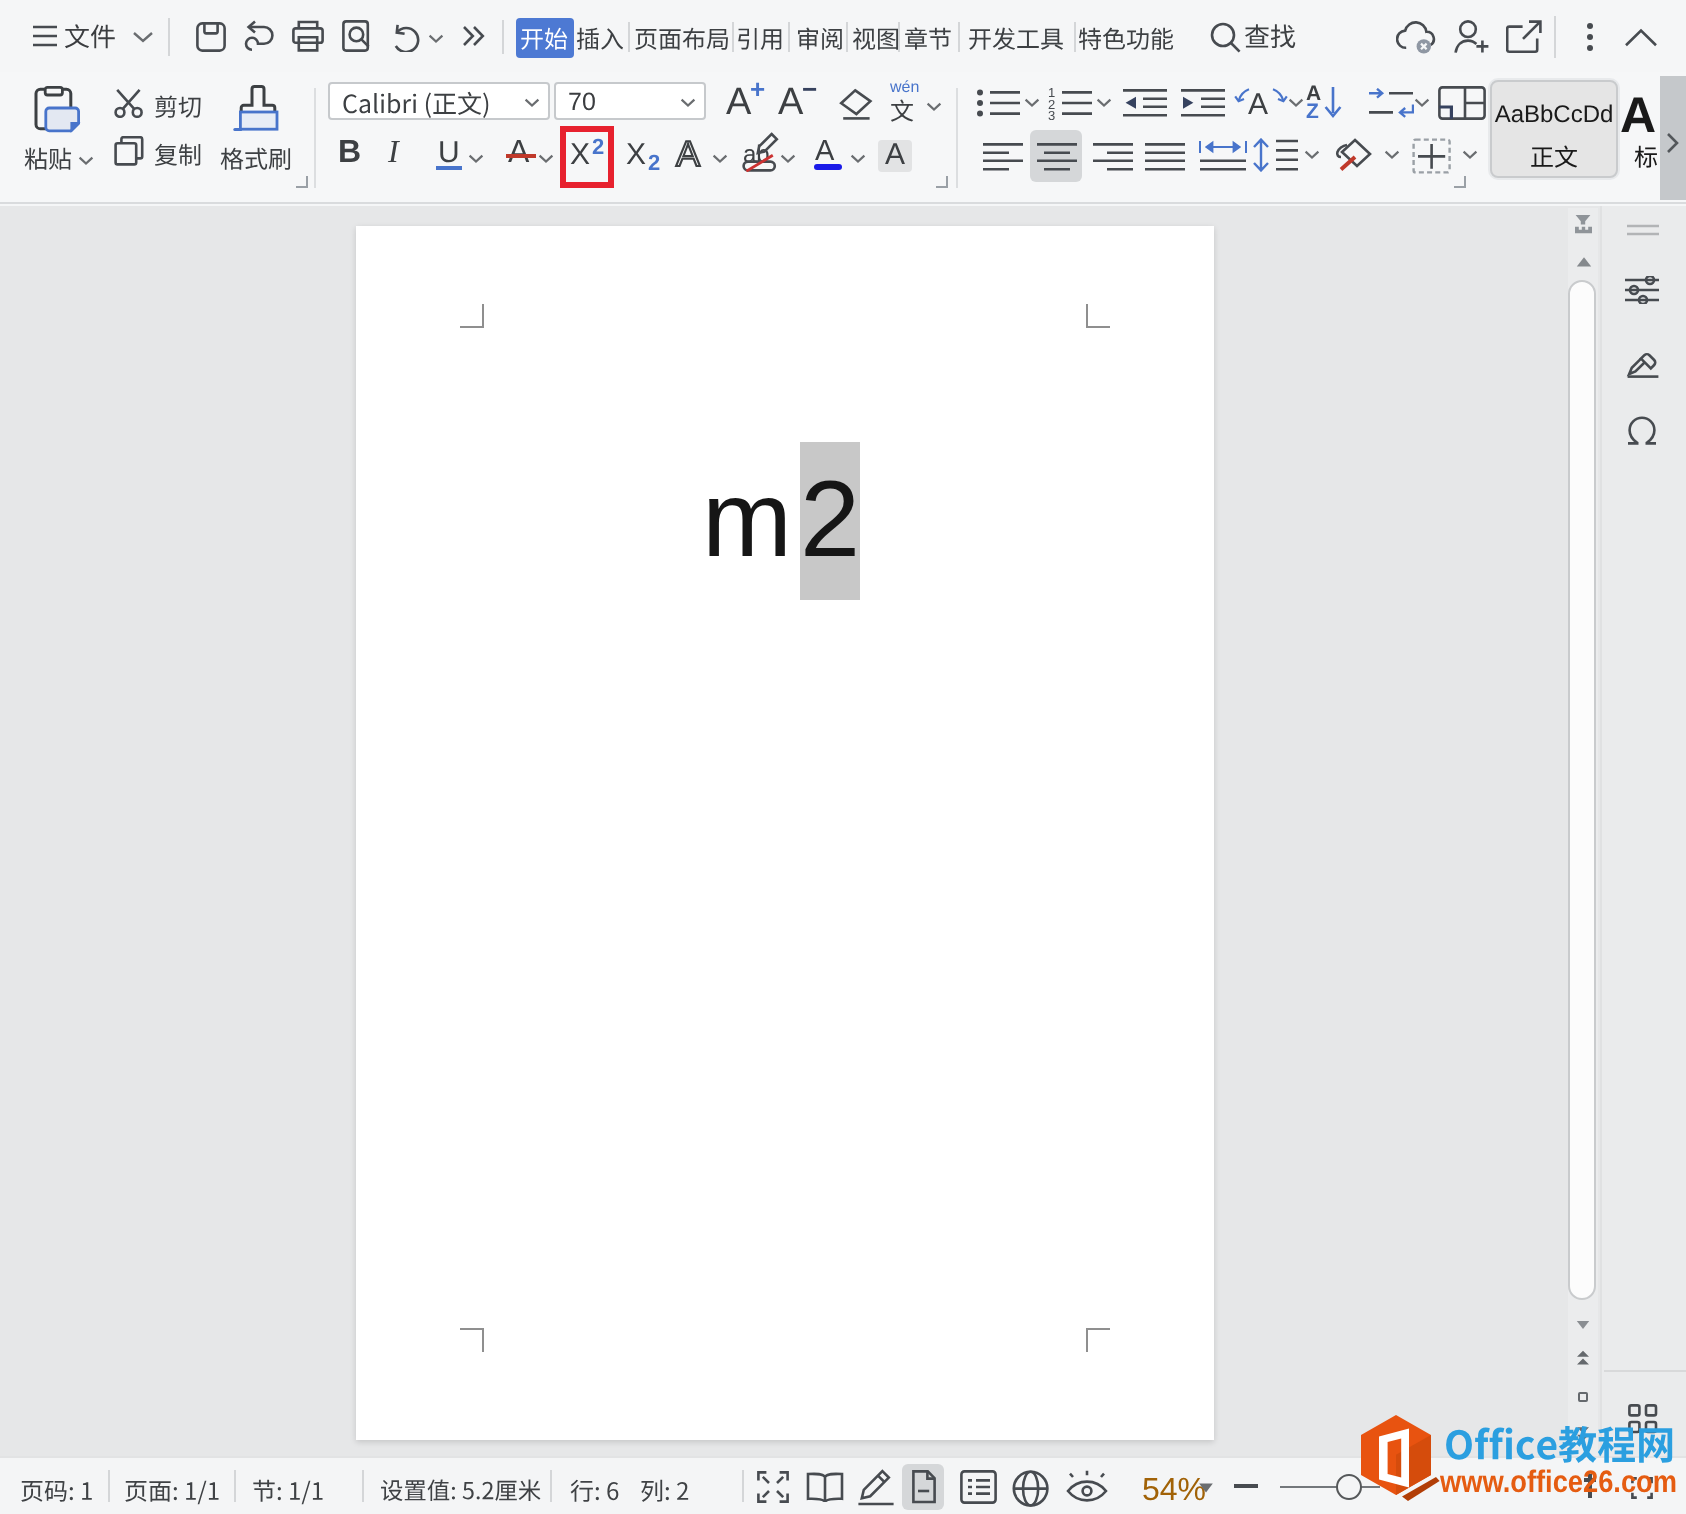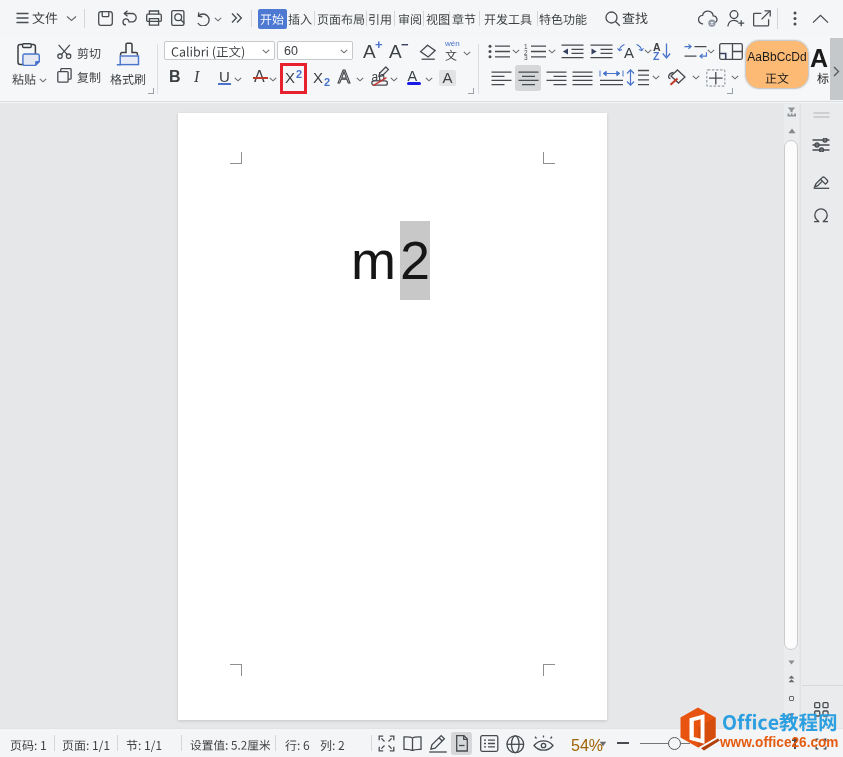--- a/index.html
+++ b/index.html
@@ -184,21 +184,21 @@
     <div class="abs" style="left:164px;top:5px;width:111px;height:19px;background:#fff;border:1px solid #c6c9cc;border-radius:2px;">
       <svg class="abs" style="left:6.0px;top:0.0px;" width="77" height="19" viewBox="0 0 77 19">
           <path fill="#3d4043" transform="translate(0,14.50)" d="M4.715132141113282 0.16737518310546876Q3.8581314086914062 0.16737518310546876 3.1316299438476562 -0.15168685913085939Q2.4051284790039062 -0.4707489013671875 1.8636894226074219 -1.0884361267089844Q1.3222503662109375 -1.7061233520507812 1.024249267578125 -2.584623718261719Q0.7262481689453125 -3.4631240844726565 0.7262481689453125 -4.577125549316406Q0.7262481689453125 -5.686251831054688 1.0329368591308594 -6.565814971923828Q1.3396255493164064 -7.4453781127929695 1.8859397888183596 -8.062753295898439Q2.4322540283203127 -8.680128479003907 3.175067901611328 -9.005128479003908Q3.917881774902344 -9.330128479003907 4.790132141113282 -9.330128479003907Q5.626383972167969 -9.330128479003907 6.26507339477539 -8.986690521240234Q6.9037628173828125 -8.643252563476564 7.3025146484375005 -8.20150146484375L6.6737518310546875 -7.455110168457032Q6.316127014160156 -7.841108703613282 5.852378845214844 -8.079232788085939Q5.388630676269532 -8.317356872558594 4.804757690429688 -8.317356872558594Q3.9378890991210938 -8.317356872558594 3.2853927612304688 -7.866859436035156Q2.6328964233398438 -7.416361999511719 2.274335479736328 -6.585803985595703Q1.9157745361328127 -5.755245971679688 1.9157745361328127 -4.606376647949219Q1.9157745361328127 -3.4526321411132814 2.2645851135253907 -2.609574127197266Q2.6133956909179688 -1.7665161132812501 3.2533920288085936 -1.3083938598632814Q3.893388366699219 -0.8502716064453125 4.764508056640625 -0.8502716064453125Q5.418505859375 -0.8502716064453125 5.934691619873047 -1.1231460571289062Q6.450877380371094 -1.3960205078125 6.890249633789063 -1.8832672119140625L7.523887634277344 -1.1542510986328125Q6.982136535644532 -0.5201248168945313 6.297259521484376 -0.17637481689453127Q5.612382507324219 0.16737518310546876 4.715132141113282 0.16737518310546876Z M10.690249633789064 0.16737518310546876Q10.124122619628906 0.16737518310546876 9.675809478759767 -0.06156387329101563Q9.227496337890626 -0.2905029296875 8.96743392944336 -0.72325439453125Q8.707371520996094 -1.156005859375 8.707371520996094 -1.7663803100585938Q8.707371520996094 -2.8761306762695313 9.705870056152344 -3.469256591796875Q10.704368591308594 -4.062382507324219 12.87086639404297 -4.302632141113281Q12.876365661621094 -4.742628479003907 12.76005325317383 -5.131874084472656Q12.643740844726564 -5.521119689941407 12.340055084228517 -5.768428802490234Q12.036369323730469 -6.015737915039063 11.475624084472656 -6.015737915039063Q10.88287811279297 -6.015737915039063 10.364254760742188 -5.784614562988281Q9.845631408691407 -5.5534912109375005 9.437753295898439 -5.2839904785156255L8.998245239257812 -6.075506591796875Q9.313124084472657 -6.279133605957032 9.723001098632814 -6.481571197509766Q10.13287811279297 -6.6840087890625 10.623566436767579 -6.821820831298828Q11.114254760742188 -6.959632873535156 11.656629943847657 -6.959632873535156Q12.490132141113282 -6.959632873535156 13.009447479248047 -6.613445281982422Q13.528762817382812 -6.2672576904296875 13.770952606201172 -5.643817901611328Q14.013142395019532 -5.020378112792969 14.013142395019532 -4.174746704101563V0.0H13.077496337890626L12.980870056152344 -0.8116226196289062H12.933619689941407Q12.457995605468751 -0.40887298583984377 11.8907470703125 -0.12074890136718751Q11.32349853515625 0.16737518310546876 10.690249633789064 0.16737518310546876ZM11.01051025390625 -0.75701904296875Q11.500506591796876 -0.75701904296875 11.941127014160157 -0.9870796203613281Q12.381747436523439 -1.2171401977539062 12.87086639404297 -1.655010986328125V-3.5397430419921876Q11.733502197265626 -3.4141189575195314 11.060383605957032 -3.1791831970214846Q10.387265014648438 -2.9442474365234377 10.100330352783203 -2.6135627746582033Q9.81339569091797 -2.282878112792969 9.81339569091797 -1.8422576904296877Q9.81339569091797 -1.2552642822265625 10.160704803466798 -1.0061416625976562Q10.508013916015626 -0.75701904296875 11.01051025390625 -0.75701904296875Z M17.365638732910156 0.16737518310546876Q16.938630676269533 0.16737518310546876 16.67406387329102 -0.011690521240234383Q16.4094970703125 -0.19075622558593752 16.286808013916016 -0.5321365356445313Q16.164118957519534 -0.873516845703125 16.164118957519534 -1.3517730712890625V-9.949375915527344H17.306394958496096V-1.2767730712890626Q17.306394958496096 -1.0182708740234376 17.403333282470705 -0.9022705078125001Q17.500271606445313 -0.7862701416015625 17.625271606445313 -0.7862701416015625Q17.672521972656252 -0.7862701416015625 17.722521972656253 -0.7925201416015626Q17.77252197265625 -0.7987701416015626 17.867646789550783 -0.8112701416015625L18.023399353027344 0.0637481689453125Q17.901773071289064 0.10062408447265625 17.748770141601565 0.1339996337890625Q17.595767211914065 0.16737518310546876 17.365638732910156 0.16737518310546876Z M19.71411895751953 0.0V-6.792257690429688H20.856394958496093V0.0ZM20.292881774902344 -8.191497802734375Q19.95150146484375 -8.191497802734375 19.743623352050783 -8.397250366210937Q19.535745239257814 -8.6030029296875 19.535745239257814 -8.952632141113282Q19.535745239257814 -9.282136535644531 19.743623352050783 -9.484076690673827Q19.95150146484375 -9.686016845703126 20.292881774902344 -9.686016845703126Q20.621762084960938 -9.686016845703126 20.835890197753905 -9.484076690673827Q21.050018310546875 -9.282136535644531 21.050018310546875 -8.952632141113282Q21.050018310546875 -8.6030029296875 20.835890197753905 -8.397250366210937Q20.621762084960938 -8.191497802734375 20.292881774902344 -8.191497802734375Z M26.135763549804686 0.16737518310546876Q25.673263549804688 0.16737518310546876 25.163951873779297 -0.06250000000000001Q24.654640197753906 -0.2923751831054688 24.211640930175783 -0.7015014648437501H24.164390563964844L24.058013916015625 0.0H23.15161895751953V-9.949375915527344H24.293894958496093V-7.229133605957031L24.246644592285158 -6.006512451171876Q24.715267944335938 -6.414761352539063 25.26651611328125 -6.68719711303711Q25.817764282226562 -6.959632873535156 26.381512451171876 -6.959632873535156Q27.26201171875 -6.959632873535156 27.864137268066408 -6.5311325073242195Q28.466262817382812 -6.102632141113282 28.775701141357423 -5.328256225585938Q29.08513946533203 -4.553880310058594 29.08513946533203 -3.50450439453125Q29.08513946533203 -2.348127746582031 28.669139099121093 -1.5213142395019532Q28.253138732910156 -0.694500732421875 27.583325958251955 -0.26356277465820316Q26.91351318359375 0.16737518310546876 26.135763549804686 0.16737518310546876ZM25.953880310058594 -0.7960205078125Q26.5125 -0.7960205078125 26.953871154785155 -1.118017578125Q27.395242309570314 -1.4400146484375 27.64924011230469 -2.0452606201171877Q27.903237915039064 -2.650506591796875 27.903237915039064 -3.485003662109375Q27.903237915039064 -4.239625549316407 27.72105178833008 -4.805996704101563Q27.538865661621095 -5.372367858886719 27.147806549072264 -5.686740112304688Q26.756747436523437 -6.001112365722657 26.105128479003906 -6.001112365722657Q25.678256225585937 -6.001112365722657 25.228948211669923 -5.765864562988281Q24.779640197753906 -5.530616760253906 24.293894958496093 -5.073245239257813V-1.4982635498046877Q24.734515380859374 -1.1082672119140626 25.177261352539062 -0.9521438598632813Q25.62000732421875 -0.7960205078125 25.953880310058594 -0.7960205078125Z M30.876618957519533 0.0V-6.792257690429688H31.81226501464844L31.92139129638672 -5.554757690429688H31.95126647949219Q32.305517578125 -6.198634338378906 32.80733108520508 -6.579133605957031Q33.30914459228516 -6.959632873535156 33.87714385986328 -6.959632873535156Q34.11064605712891 -6.959632873535156 34.27770919799805 -6.927320098876953Q34.44477233886719 -6.89500732421875 34.60239715576172 -6.817257690429688L34.39239349365234 -5.819735717773438Q34.21526794433594 -5.877360534667969 34.078392028808594 -5.904798126220703Q33.94151611328125 -5.9322357177734375 33.726890563964844 -5.9322357177734375Q33.30889129638672 -5.9322357177734375 32.8357048034668 -5.579924774169922Q32.362518310546875 -5.227613830566407 32.0188949584961 -4.359867858886719V0.0Z M35.726618957519534 0.0V-6.792257690429688H36.8688949584961V0.0ZM36.305381774902344 -8.191497802734375Q35.964001464843754 -8.191497802734375 35.756123352050786 -8.397250366210937Q35.54824523925782 -8.6030029296875 35.54824523925782 -8.952632141113282Q35.54824523925782 -9.282136535644531 35.756123352050786 -9.484076690673827Q35.964001464843754 -9.686016845703126 36.305381774902344 -9.686016845703126Q36.63426208496094 -9.686016845703126 36.84839019775391 -9.484076690673827Q37.06251831054688 -9.282136535644531 37.06251831054688 -8.952632141113282Q37.06251831054688 -8.6030029296875 36.84839019775391 -8.397250366210937Q36.63426208496094 -8.191497802734375 36.305381774902344 -8.191497802734375Z M43.80399780273437 2.4557525634765627Q42.94212188720703 1.0493759155273439 42.45218429565429 -0.4961875915527344Q41.96224670410156 -2.0417510986328127 41.96224670410156 -3.883502197265625Q41.96224670410156 -5.725253295898438 42.45218429565429 -7.274629211425781Q42.94212188720703 -8.824005126953125 43.80399780273437 -10.230381774902344L44.50526428222656 -9.899375915527344Q43.699765014648435 -8.565249633789064 43.305390930175776 -7.020124816894532Q42.911016845703124 -5.4750000000000005 42.911016845703124 -3.883502197265625Q42.911016845703124 -2.2871292114257815 43.305390930175776 -0.7444419860839845Q43.699765014648435 0.7982452392578125 44.50526428222656 2.132371520996094Z M46.15861968994141 -9.586758422851563H56.506005859375V-8.665737915039063H46.15861968994141ZM51.57162628173828 -5.3257598876953125H56.00975036621094V-4.412364196777344H51.57162628173828ZM45.68237152099609 -0.47113800048828125H56.914878845214844V0.44225769042968754H45.68237152099609ZM51.11874084472657 -9.242999267578126H52.095513916015626V-0.02037811279296875H51.11874084472657ZM47.391615295410155 -6.371626281738282H48.353762817382815V0.0137481689453125H47.391615295410155Z M66.59810943603516 -7.8713729858398445 67.56300659179688 -7.5924926757812505Q66.76938323974609 -5.3229919433593755 65.53538360595704 -3.6743667602539065Q64.30138397216797 -2.0257415771484375 62.5766960144043 -0.8952423095703125Q60.85200805664063 0.23525695800781252 58.577632141113284 0.9691299438476563Q58.52338104248047 0.858502197265625 58.421128845214845 0.69224853515625Q58.31887664794922 0.525994873046875 58.20306167602539 0.3597412109375Q58.08724670410157 0.19348754882812502 57.988494873046875 0.0877349853515625Q60.22386932373047 -0.5571365356445312 61.892180633544925 -1.6030708312988282Q63.56049194335938 -2.649005126953125 64.72317733764649 -4.1932525634765625Q65.8858627319336 -5.737500000000001 66.59810943603516 -7.8713729858398445ZM60.91376647949219 -7.819871520996094Q61.625389099121094 -5.8847503662109375 62.8359489440918 -4.308316802978515Q64.0465087890625 -2.731883239746094 65.74638214111329 -1.6171989440917969Q67.44625549316406 -0.5025146484375 69.62613067626953 0.045983886718750006Q69.52525329589844 0.14686126708984376 69.40212554931641 0.3044273376464844Q69.27899780273438 0.461993408203125 69.16805801391601 0.6206222534179687Q69.05711822509765 0.7792510986328125 68.98061676025391 0.9148788452148438Q66.73948974609375 0.2947540283203125 65.02361602783203 -0.8849945068359375Q63.307742309570315 -2.0647430419921875 62.076306915283205 -3.7493667602539062Q60.844871520996094 -5.433990478515625 60.049746704101565 -7.543740844726563ZM58.16437225341797 -8.294383239746095H69.4655029296875V-7.380987548828125H58.16437225341797ZM62.82599487304688 -10.290249633789063 63.800018310546875 -10.583131408691408Q64.0908920288086 -10.138006591796875 64.37170333862305 -9.59531936645508Q64.6525146484375 -9.052632141113282 64.78576354980468 -8.660256958007812L63.75536346435547 -8.327749633789063Q63.63948974609375 -8.715249633789062 63.373303985595705 -9.271499633789062Q63.10711822509766 -9.827749633789063 62.82599487304688 -10.290249633789063Z M71.27589569091798 2.4557525634765627 70.56700439453125 2.132371520996094Q71.37250366210938 0.7982452392578125 71.77069015502931 -0.7444419860839845Q72.16887664794923 -2.2871292114257815 72.16887664794923 -3.883502197265625Q72.16887664794923 -5.4750000000000005 71.77069015502931 -7.020124816894532Q71.37250366210938 -8.565249633789064 70.56700439453125 -9.899375915527344L71.27589569091798 -10.230381774902344Q72.14539642333985 -8.824005126953125 72.63152160644532 -7.274629211425781Q73.11764678955079 -5.725253295898438 73.11764678955079 -3.883502197265625Q73.11764678955079 -2.0417510986328127 72.63152160644532 -0.4961875915527344Q72.14539642333985 1.0493759155273439 71.27589569091798 2.4557525634765627Z"></path>
         </svg>
       <svg class="abs" style="left:97px;top:7px;" width="8" height="5">
           <path d="M0.8 0.8l3.2 3 3.2-3" stroke="#6a6d70" fill="none" stroke-width="1.1"></path>
         </svg>
     </div>
 
     <div class="abs" style="left:277px;top:5px;width:76px;height:19px;background:#fff;border:1px solid #c6c9cc;border-radius:2px;">
-      <div class="abs txt" style="left:6px;top:2px;font-size:12.5px;">60</div>
+      <div class="abs txt" style="left:6px;top:2px;font-size:12.5px;">70</div>
       <svg class="abs" style="left:62px;top:7px;" width="8" height="5">
           <path d="M0.8 0.8l3.2 3 3.2-3" stroke="#6a6d70" fill="none" stroke-width="1.1"></path>
         </svg>
     </div>
 
     <div class="abs" style="left:363px;top:4.5px;font-size:19px;color:#3d4043;">A</div>
     <div class="abs" style="left:375px;top:1px;font-size:13px;color:#4874cb;font-weight:bold;">+</div>
 
     <div class="abs" style="left:389px;top:4.5px;font-size:19px;color:#3d4043;">A</div>
     <div class="abs" style="left:401px;top:1px;font-size:13px;color:#37425e;font-weight:bold;">−</div>
@@ -365,21 +365,21 @@
 
     <svg class="abs" style="left:706px;top:33px;" width="20" height="18">
       <rect x="0.8" y="0.8" width="18" height="16.4" rx="1" stroke="#9aa0a6" fill="none" stroke-width="1.2" stroke-dasharray="2.5 1.6"></rect>
       <path class="ic" d="M9.8 3v12.4M3 9.2h13.6" stroke-width="1.3"></path>
     </svg>
     <svg class="abs" style="left:731px;top:39px;" width="8" height="5">
         <path d="M0.8 0.8l3.2 3 3.2-3" stroke="#6a6d70" fill="none" stroke-width="1.1"></path>
       </svg>
     <div class="abs" style="left:727px;top:52px;width:6px;height:6px;border-right:1px solid #9aa0a6;border-bottom:1px solid #9aa0a6;"></div>
 
-    <div class="abs" style="left:745px;top:4px;width:64px;height:49px;background:#fdba74;border:1px solid #c9cbcd;border-radius:14px;box-shadow:0 0 0 1px #e8eaec;">
+    <div class="abs" style="left:745px;top:4px;width:64px;height:49px;background:#e5e5e5;border:1px solid #c9cbcd;border-radius:4px;box-shadow:0 0 0 1px #e8eaec;">
       <div class="abs" style="left:0;top:9px;width:62px;text-align:center;font-size:12px;color:#1a1a1a;">AaBbCcDd</div>
       <svg class="abs" style="left:19.0px;top:28.1px;" width="26" height="18" viewBox="0 0 26 18">
           <path fill="#1a1a1a" transform="translate(0,13.92)" d="M1.0762749023437501 -9.2032880859375H11.009765625V-8.3191083984375H1.0762749023437501ZM6.27276123046875 -5.1127294921875H10.5333603515625V-4.23586962890625H6.27276123046875ZM0.61907666015625 -0.45229248046875004H11.40228369140625V0.4245673828125H0.61907666015625ZM5.8379912109375 -8.873279296875H6.775693359375V-0.01956298828125H5.8379912109375ZM2.25995068359375 -6.11676123046875H3.1836123046875002V0.0131982421875H2.25995068359375Z M20.69818505859375 -7.55651806640625 21.624486328125002 -7.28879296875Q20.86260791015625 -5.110072265625 19.67796826171875 -3.52739208984375Q18.49332861328125 -1.9447119140625 16.837628173828126 -0.8594326171875Q15.181927734375 0.2258466796875 12.99852685546875 0.93036474609375Q12.94644580078125 0.824162109375 12.84828369140625 0.66455859375Q12.75012158203125 0.504955078125 12.638939208984375 0.3453515625Q12.5277568359375 0.18574804687500002 12.432955078125 0.0842255859375Q14.57891455078125 -0.53485107421875 16.180493408203127 -1.538947998046875Q17.782072265625 -2.543044921875 18.898250244140627 -4.0255224609375Q20.01442822265625 -5.508 20.69818505859375 -7.55651806640625ZM15.241215820312501 -7.50707666015625Q15.92437353515625 -5.6493603515625 17.086510986328125 -4.1359841308593746Q18.2486484375 -2.62260791015625 19.88052685546875 -1.552510986328125Q21.5124052734375 -0.4824140625 23.60508544921875 0.04414453125Q23.5082431640625 0.14098681640625 23.39004052734375 0.292250244140625Q23.271837890625 0.443513671875 23.165335693359374 0.59579736328125Q23.05883349609375 0.7480810546875 22.98539208984375 0.8782836914062501Q20.83391015625 0.2829638671875 19.18667138671875 -0.8495947265625001Q17.5394326171875 -1.9821533203125001 16.357254638671876 -3.59939208984375Q15.17507666015625 -5.216630859375 14.4117568359375 -7.2419912109375ZM12.60179736328125 -7.96260791015625H23.450882812499998V-7.0857480468750005H12.60179736328125ZM17.076955078125 -9.8786396484375 18.012017578125 -10.15980615234375Q18.29125634765625 -9.732486328125 18.560835205078128 -9.211506591796876Q18.8304140625 -8.69052685546875 18.9583330078125 -8.3138466796875L17.96914892578125 -7.9946396484375Q17.85791015625 -8.3666396484375 17.602371826171876 -8.900639648437501Q17.34683349609375 -9.4346396484375 17.076955078125 -9.8786396484375Z"></path>
         </svg>
     </div>
     <div class="abs" style="left:810px;top:8px;font-size:25px;font-weight:bold;color:#1a1a1a;">A</div>
     <svg class="abs" style="left:817.0px;top:33.1px;" width="14" height="18" viewBox="0 0 14 18">
         <path fill="#1a1a1a" transform="translate(0,13.92)" d="M5.586720703125 -9.16549072265625H10.826882812500001V-8.32139208984375H5.586720703125ZM5.0666396484375005 -6.29749072265625H11.469603515625V-5.45339208984375H5.0666396484375005ZM7.62803173828125 -5.8814414062500004H8.54029248046875V-0.20053564453125Q8.54029248046875 0.1845498046875 8.448251953125 0.40385375976562504Q8.35621142578125 0.62315771484375 8.08932861328125 0.744Q7.8271259765625 0.8575224609375001 7.399385009765625 0.8822431640625Q6.97164404296875 0.9069638671875 6.34236474609375 0.9069638671875Q6.32100439453125 0.713279296875 6.237903076171875 0.449813232421875Q6.1548017578125 0.18634716796875 6.0600000000000005 -0.0146572265625Q6.52835595703125 -0.0026572265625 6.90755419921875 -0.0003171386718750001Q7.28675244140625 0.00202294921875 7.40675244140625 -0.005296875Q7.5367119140625 -0.012616699218750001 7.582371826171875 -0.0559365234375Q7.62803173828125 -0.09925634765625001 7.62803173828125 -0.214576171875ZM9.35243701171875 -3.89567578125 10.12165283203125 -4.1388017578125Q10.41493212890625 -3.5560810546875 10.687871337890625 -2.8893603515625Q10.960810546875 -2.2226396484375 11.175069580078127 -1.5979189453125002Q11.38932861328125 -0.9731982421875001 11.485927734375 -0.49379736328125L10.65791015625 -0.19595068359375Q10.5659912109375 -0.6753515625000001 10.36475244140625 -1.3084123535156251Q10.163513671875 -1.94147314453125 9.90227490234375 -2.622533935546875Q9.6410361328125 -3.3035947265625 9.35243701171875 -3.89567578125ZM5.897748046875 -4.1080810546875 6.71844580078125 -3.9237568359375Q6.53580615234375 -3.230396484375 6.278826416015625 -2.55299560546875Q6.0218466796875 -1.8755947265625001 5.722866943359375 -1.2761938476562502Q5.4238872070312505 -0.6767929687500001 5.09460791015625 -0.2114326171875Q5.0191259765625 -0.27755419921875 4.886583251953125 -0.368696044921875Q4.75404052734375 -0.459837890625 4.61315771484375 -0.5486396484375Q4.4722749023437505 -0.63744140625 4.36811279296875 -0.6895224609375Q4.87067138671875 -1.3308017578125 5.266250244140625 -2.24148193359375Q5.6618291015625 -3.152162109375 5.897748046875 -4.1080810546875ZM0.59279296875 -7.5381708984375H4.890720703125V-6.6914326171875H0.59279296875ZM2.4256669921875003 -10.08432421875H3.31920703125V0.94236474609375H2.4256669921875003ZM2.3147841796875 -7.03499560546875 2.9248740234375 -6.845392089843751Q2.772955078125 -6.18131103515625 2.548736572265625 -5.46322998046875Q2.32451806640625 -4.74514892578125 2.0449797363281252 -4.05106787109375Q1.7654414062500001 -3.35698681640625 1.4465427246093752 -2.7575859375Q1.12764404296875 -2.15818505859375 0.791044921875 -1.73410400390625Q0.74100439453125 -1.85698681640625 0.6519030761718749 -2.011610595703125Q0.5628017578125 -2.166234375 0.46799999999999997 -2.3195383300781254Q0.37319824218750003 -2.47284228515625 0.28307666015625 -2.5764052734375Q0.70163525390625 -3.071044921875 1.099133056640625 -3.815943603515625Q1.496630859375 -4.56084228515625 1.8151083984374998 -5.41068017578125Q2.1335859375 -6.2605180664062505 2.3147841796875 -7.03499560546875ZM3.25920703125 -6.44027490234375Q3.36720703125 -6.324955078125 3.604866943359375 -6.03167578125Q3.84252685546875 -5.738396484375 4.117506591796875 -5.38979736328125Q4.392486328125 -5.0411982421875 4.6231259765625 -4.747918945312501Q4.853765625 -4.4546396484375 4.94508544921875 -4.32468017578125L4.41107666015625 -3.6081445312500002Q4.298396484375 -3.82090576171875 4.086777099609375 -4.159245849609375Q3.87515771484375 -4.4975859375 3.62987841796875 -4.868565673828125Q3.3845991210937503 -5.23954541015625 3.16331982421875 -5.55154541015625Q2.94204052734375 -5.8635454101562505 2.8053603515625 -6.03562646484375Z"></path>
       </svg>
 

